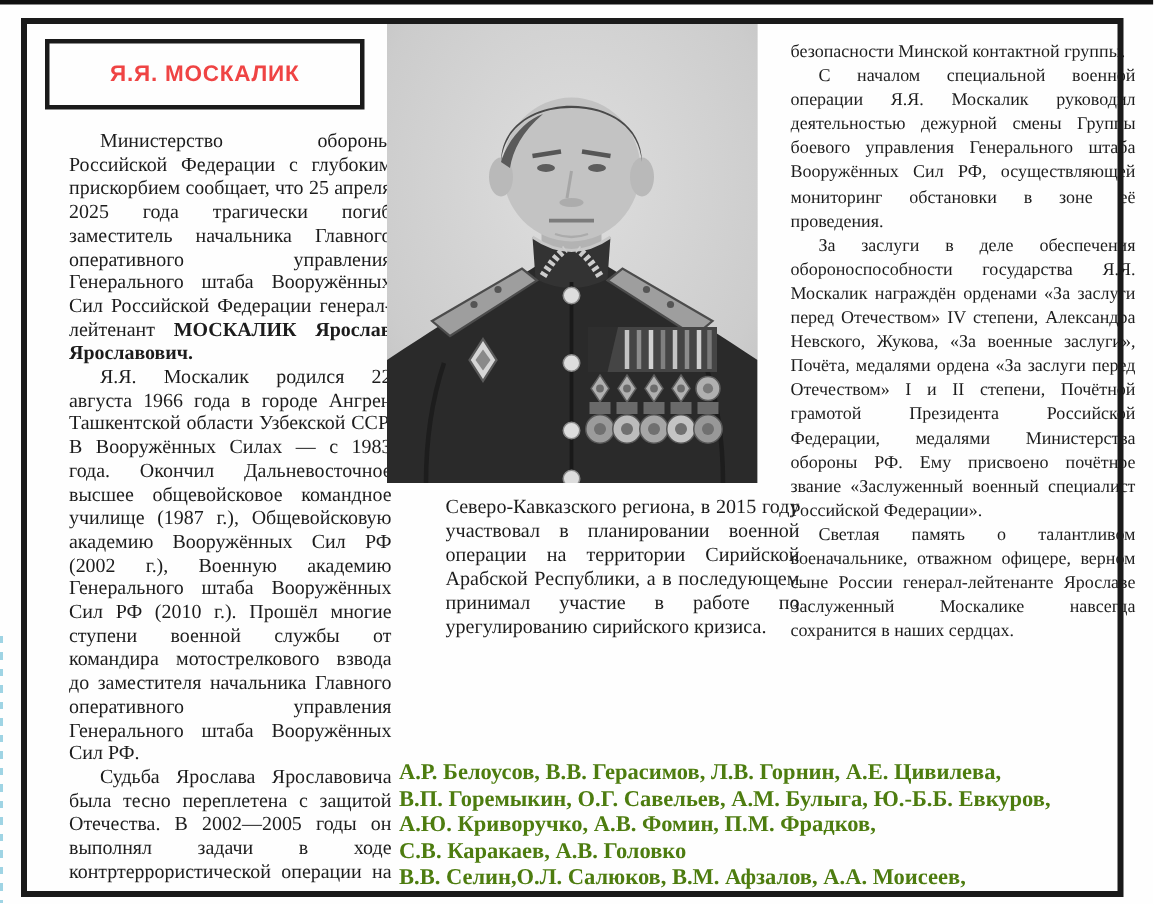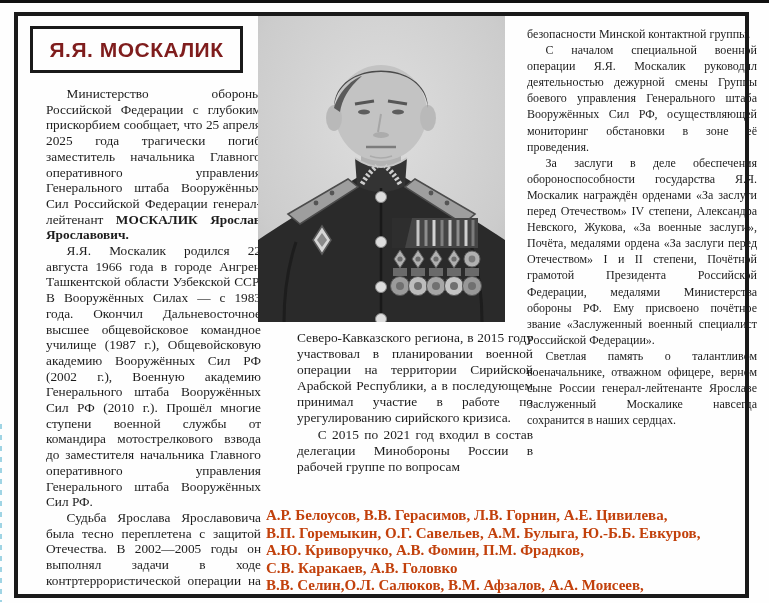--- a/index.html
+++ b/index.html
@@ -17,35 +17,35 @@
     position:absolute;left:14px;top:12px;width:735px;height:586px;
     border:4px solid #1a1a1a;box-sizing:border-box;background:#fefefe;
   }
   .title-box{
     position:absolute;left:12px;top:10px;width:213px;height:47px;
     border:3px solid #1a1a1a;box-sizing:border-box;
     display:flex;align-items:center;justify-content:center;
   }
   .title-text{
     font-family:"Liberation Sans", sans-serif;font-weight:700;
-    font-size:21px;letter-spacing:.5px;color:#7f1d1d;white-space:nowrap;
+    font-size:15px;letter-spacing:.5px;color:#ef4444;white-space:nowrap;
   }
   .col{position:absolute;overflow:hidden;text-align:justify;}
   .col p{margin:0;hyphens:auto;-webkit-hyphens:auto;}
   .col p.indent{text-indent:1.55em;}
   .left-col{left:12px;top:70px;width:215px;height:505px;font-size:13.3px;line-height:15.7px;margin-left:16px;}
   .mid-col{left:240px;top:314px;width:236px;height:176px;font-size:13.4px;line-height:16.1px;margin-left:39px;}
   .right-col{left:497px;top:10px;width:230px;height:482px;font-size:12px;line-height:16.1px;margin-left:12px;}
   .photo{
     position:absolute;left:240px;top:0;width:247px;height:306px;background:#c9c9c9;
   }
   .photo svg{display:block;}
   .names{
     position:absolute;left:248px;top:491px;width:478px;
-    font-weight:700;font-size:15px;line-height:17.6px;color:#c2410c;
+    font-weight:700;font-size:15px;line-height:17.6px;color:#4d7c0f;
   }
   .names div{white-space:nowrap;}
 </style>
 </head>
 <body>
 
 <div class="page">
 
   <div class="top-rule"></div>
   <div class="edge-marks"></div>
@@ -167,21 +167,20 @@
           <circle cx="160" cy="270" r="4"></circle>
           <circle cx="178" cy="270" r="4"></circle>
           <circle cx="196" cy="270" r="4"></circle>
           <circle cx="214" cy="270" r="4"></circle>
         </g>
       </svg>
     </div>
 
     <div class="col mid-col">
       <p>Северо-Кавказского региона, в 2015 году участвовал в планировании военной операции на территории Сирийской Арабской Республики, а в последующем принимал участие в работе по урегулированию сирийского кризиса.</p>
-      <p class="indent">С 2015 по 2021 год входил в состав делегации Минобороны России в рабочей группе по вопросам</p>
     </div>
 
     <div class="col right-col">
       <p>безопасности Минской контактной группы.</p>
       <p class="indent">С началом специальной военной операции Я.Я. Москалик руководил деятельностью дежурной смены Группы боевого управления Генерального штаба Вооружённых Сил РФ, осуществляющей мониторинг обстановки в зоне её проведения.</p>
       <p class="indent">За заслуги в деле обеспечения обороноспособности государства Я.Я. Москалик награждён орденами «За заслуги перед Отечеством» IV степени, Александра Невского, Жукова, «За военные заслуги», Почёта, медалями ордена «За заслуги перед Отечеством» I и II степени, Почётной грамотой Президента Российской Федерации, медалями Министерства обороны РФ. Ему присвоено почётное звание «Заслуженный военный специалист Российской Федерации».</p>
       <p class="indent">Светлая память о талантливом военачальнике, отважном офицере, верном сыне России генерал-лейтенанте Ярославе Заслуженный Москалике навсегда сохранится в наших сердцах.</p>
     </div>
 
     <div class="names">

